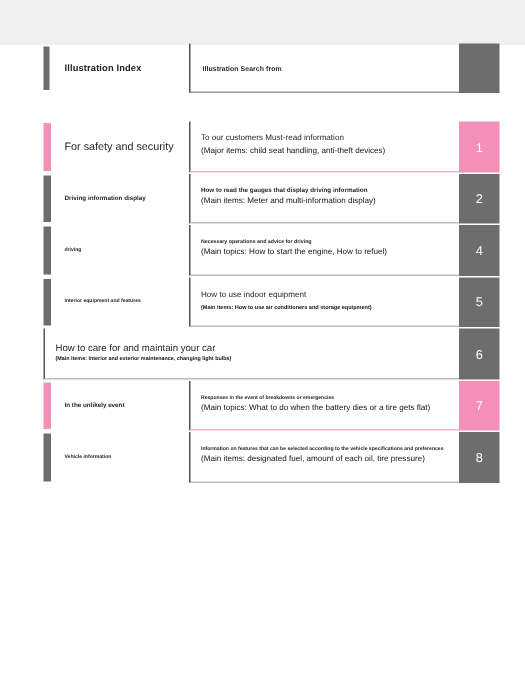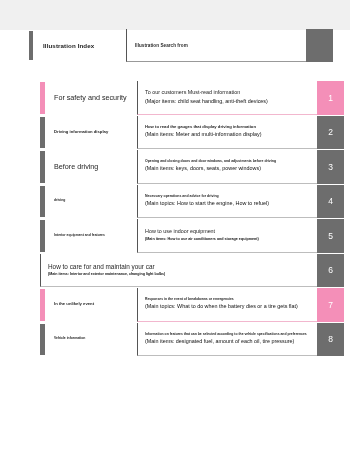--- a/index.html
+++ b/index.html
@@ -89,21 +89,21 @@
 
   .header-badge {
     width: 27px;
     background: #6d6d6d;
   }
 
   
   .rows {
     position: absolute;
     top: 81px;
-    left: 40px;
+    left: 29px;
     width: 304px;
   }
 
   .row {
     height: 33.5px;
     display: flex;
     align-items: stretch;
     margin-bottom: 1px;
   }
 
@@ -224,31 +224,20 @@
       </div>
       <div class="row-mid t-b">
         <div class="desc-1">How to read the gauges that display driving information</div>
         <div class="desc-2">(Main items: Meter and multi-information display)</div>
       </div>
       <div class="row-badge" style="background: rgb(109, 109, 109);">2</div>
     </div>
     <div class="row">
       <div class="row-left">
         <div class="row-accent" style="background: rgb(109, 109, 109);"></div>
-        <div class="row-title size-lg">Before driving</div>
-      </div>
-      <div class="row-mid t-c">
-        <div class="desc-1">Opening and closing doors and door windows, and adjustments before driving</div>
-        <div class="desc-2">(Main items: keys, doors, seats, power windows)</div>
-      </div>
-      <div class="row-badge" style="background: rgb(109, 109, 109);">3</div>
-    </div>
-    <div class="row">
-      <div class="row-left">
-        <div class="row-accent" style="background: rgb(109, 109, 109);"></div>
         <div class="row-title size-xs">driving</div>
       </div>
       <div class="row-mid t-c">
         <div class="desc-1">Necessary operations and advice for driving</div>
         <div class="desc-2">(Main topics: How to start the engine, How to refuel)</div>
       </div>
       <div class="row-badge" style="background: rgb(109, 109, 109);">4</div>
     </div>
     <div class="row">
       <div class="row-left">

